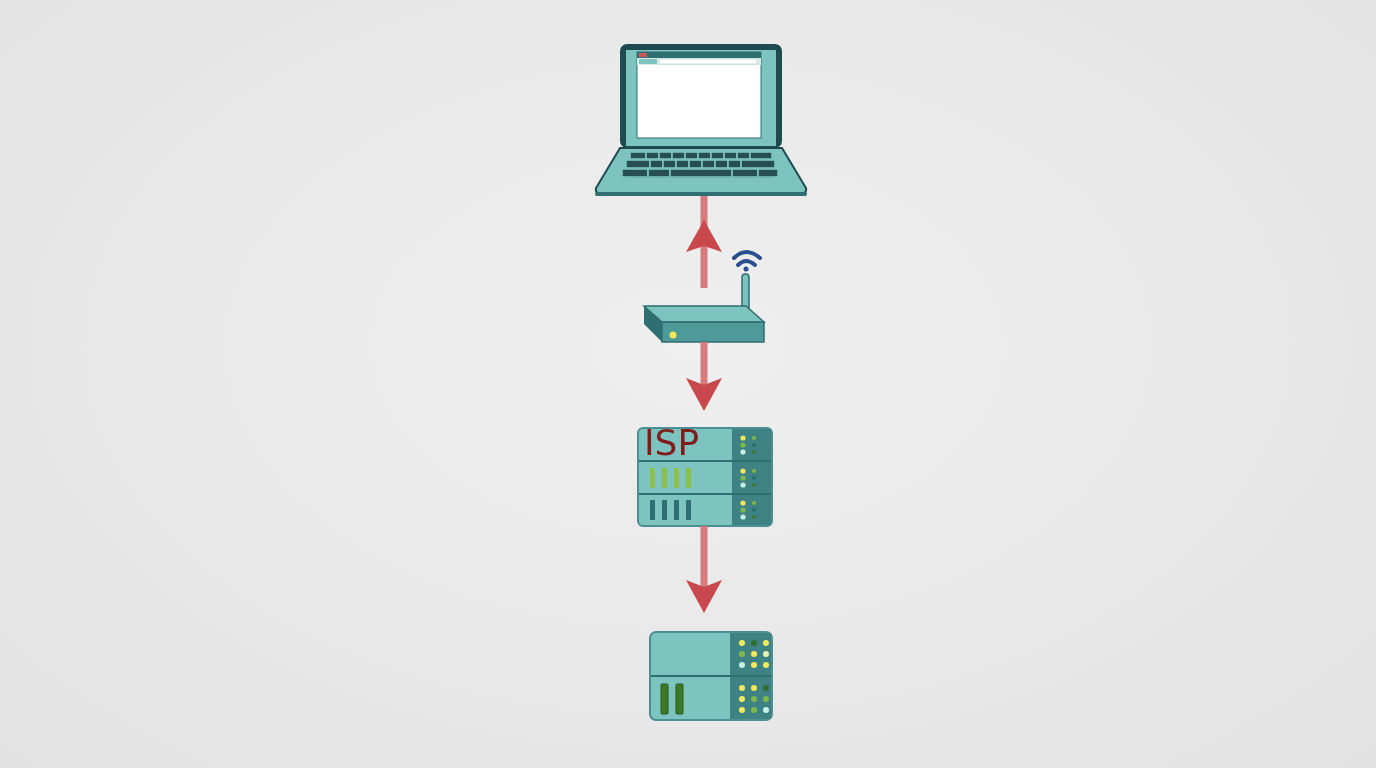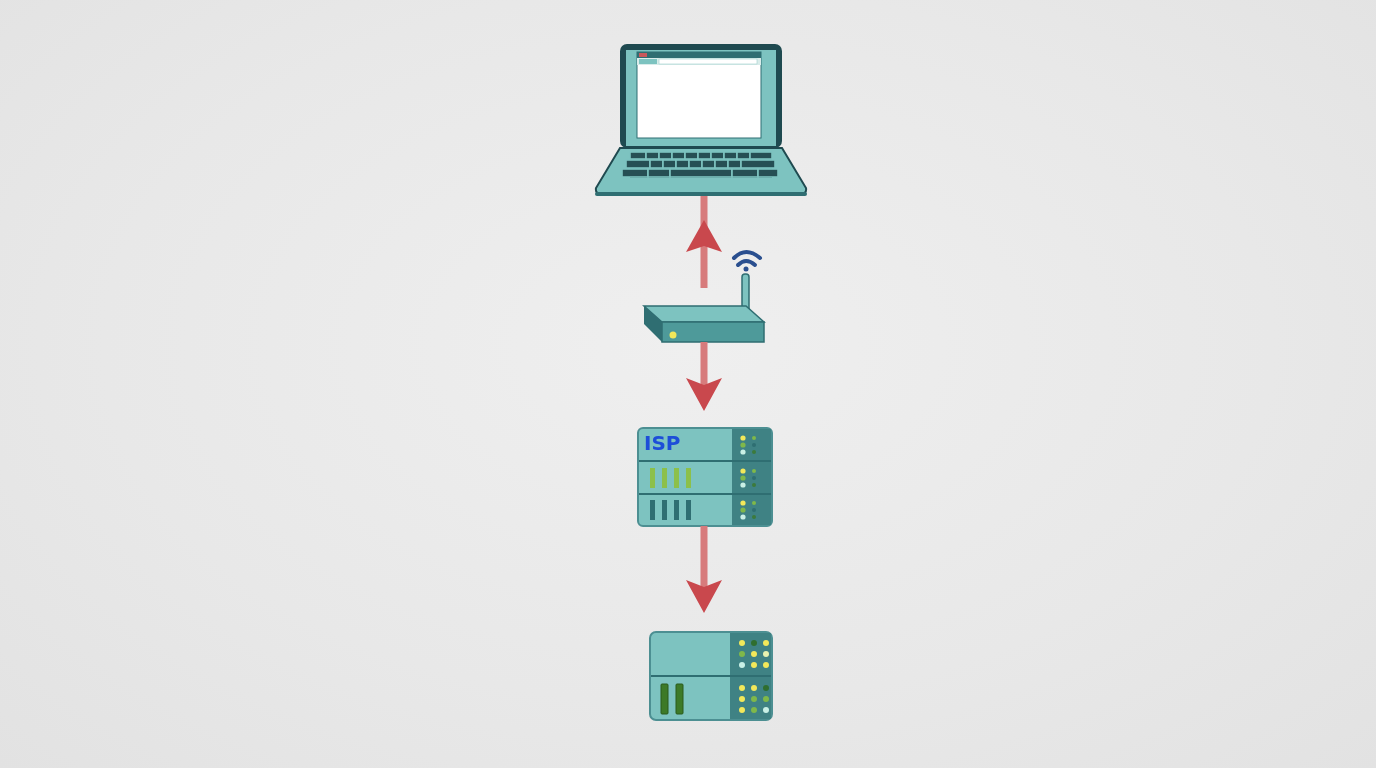--- a/index.html
+++ b/index.html
@@ -6,22 +6,22 @@
   body {
     width: 1376px; height: 768px; overflow: hidden;
     background: radial-gradient(ellipse at 50% 45%, #efefef 0%, #e8e8e8 60%, #e2e2e2 100%);
     font-family: "Liberation Sans", sans-serif;
     position: relative;
   }
   .abs { position: absolute; }
   svg { display: block; }
   .isp-label {
     position: absolute; left: 644px; top: 428px;
-    font-family: "DejaVu Sans", sans-serif; font-weight: bold;
-    font-size: 20px; color: #1d4ed8; letter-spacing: 0px; line-height: 30px;
+    font-family: "DejaVu Sans", sans-serif; font-weight: normal;
+    font-size: 36px; color: #7f1d1d; letter-spacing: 0px; line-height: 30px;
   }
 </style>
 </head>
 <body>
 
 <div class="abs" style="left:590px; top:42px; width:222px; height:158px;">
   <svg width="222" height="158" viewBox="0 0 222 158">
 
     <rect x="30" y="2" width="162" height="104" rx="7" fill="#1f4a50"></rect>
     <rect x="36" y="8" width="150" height="96" fill="#7dc3c0"></rect>

